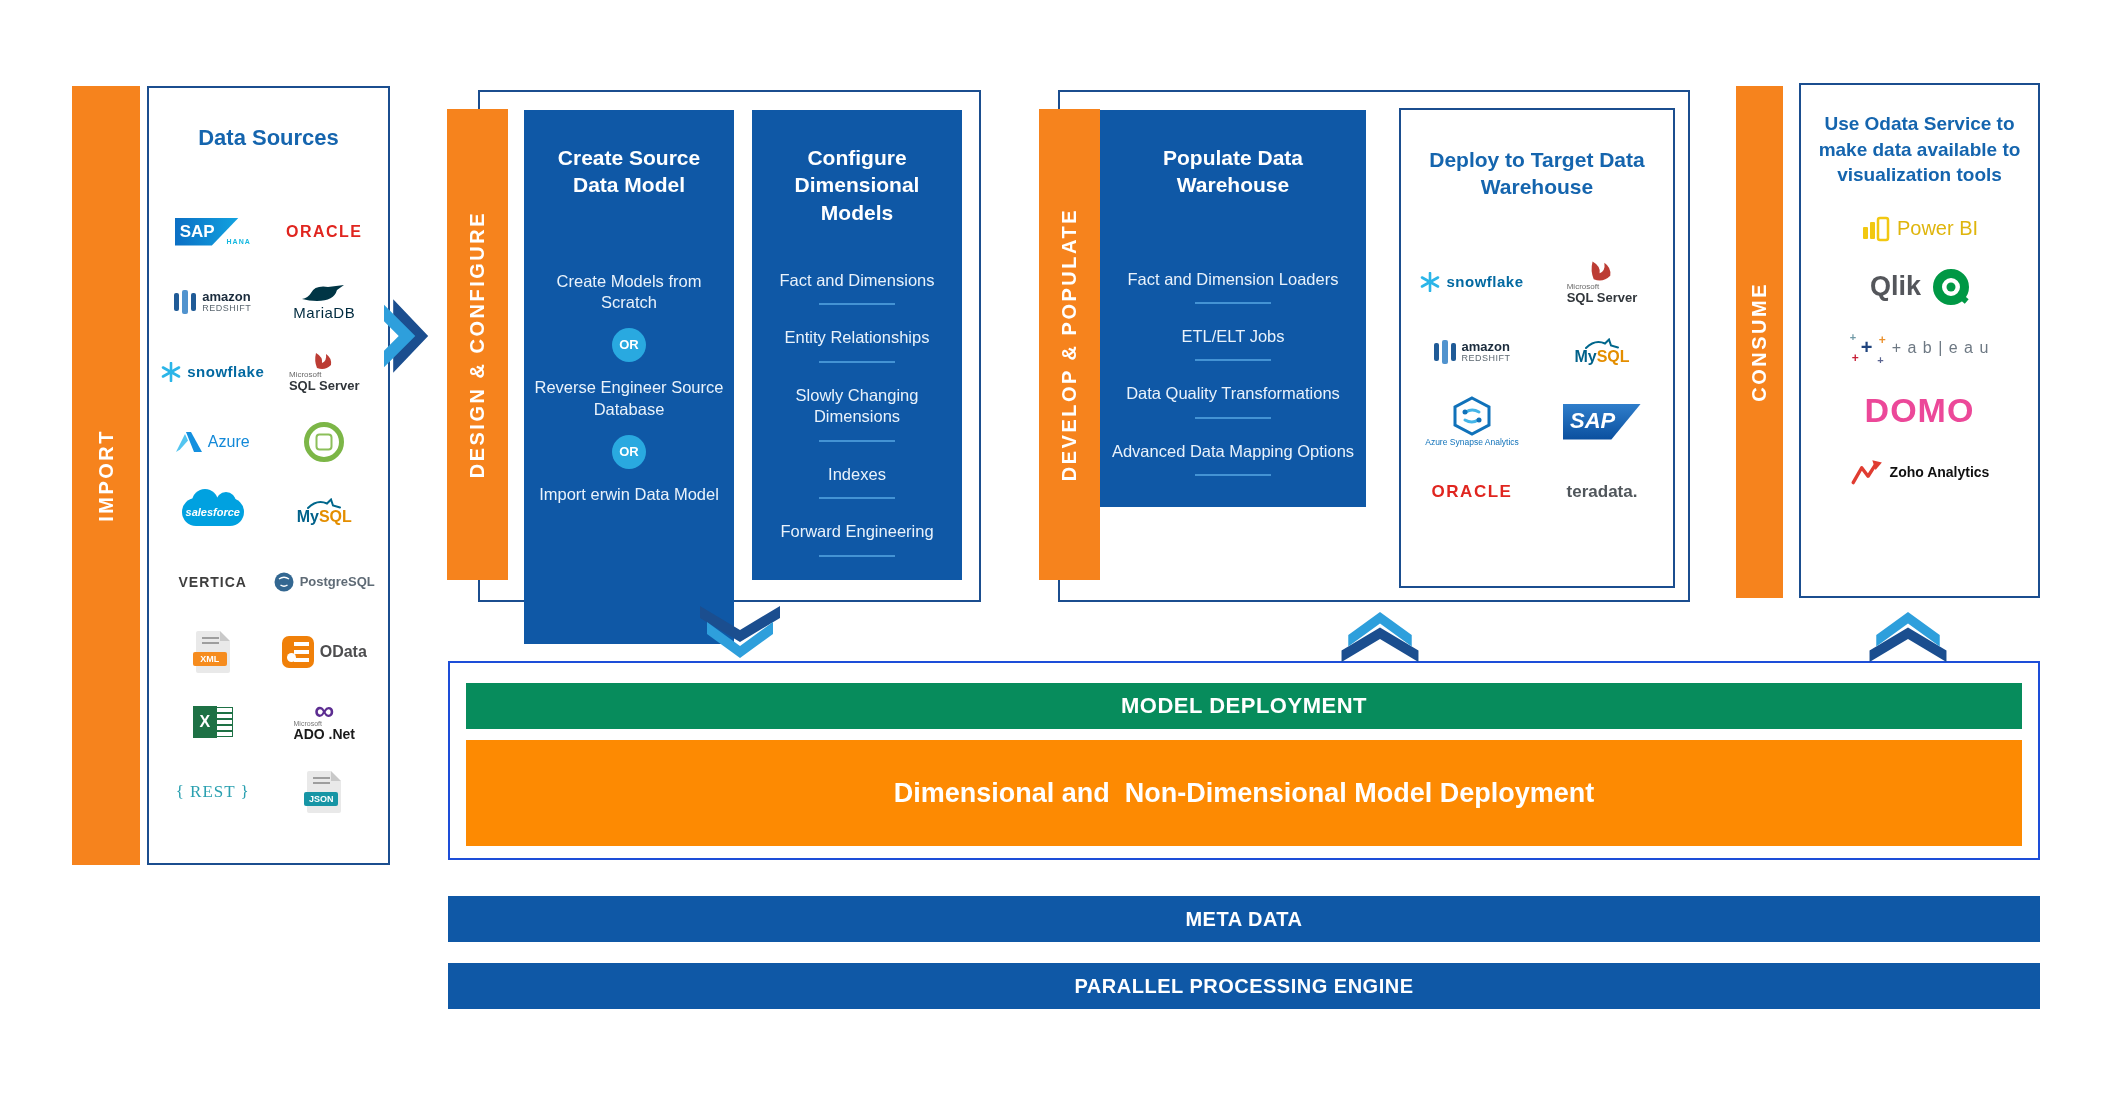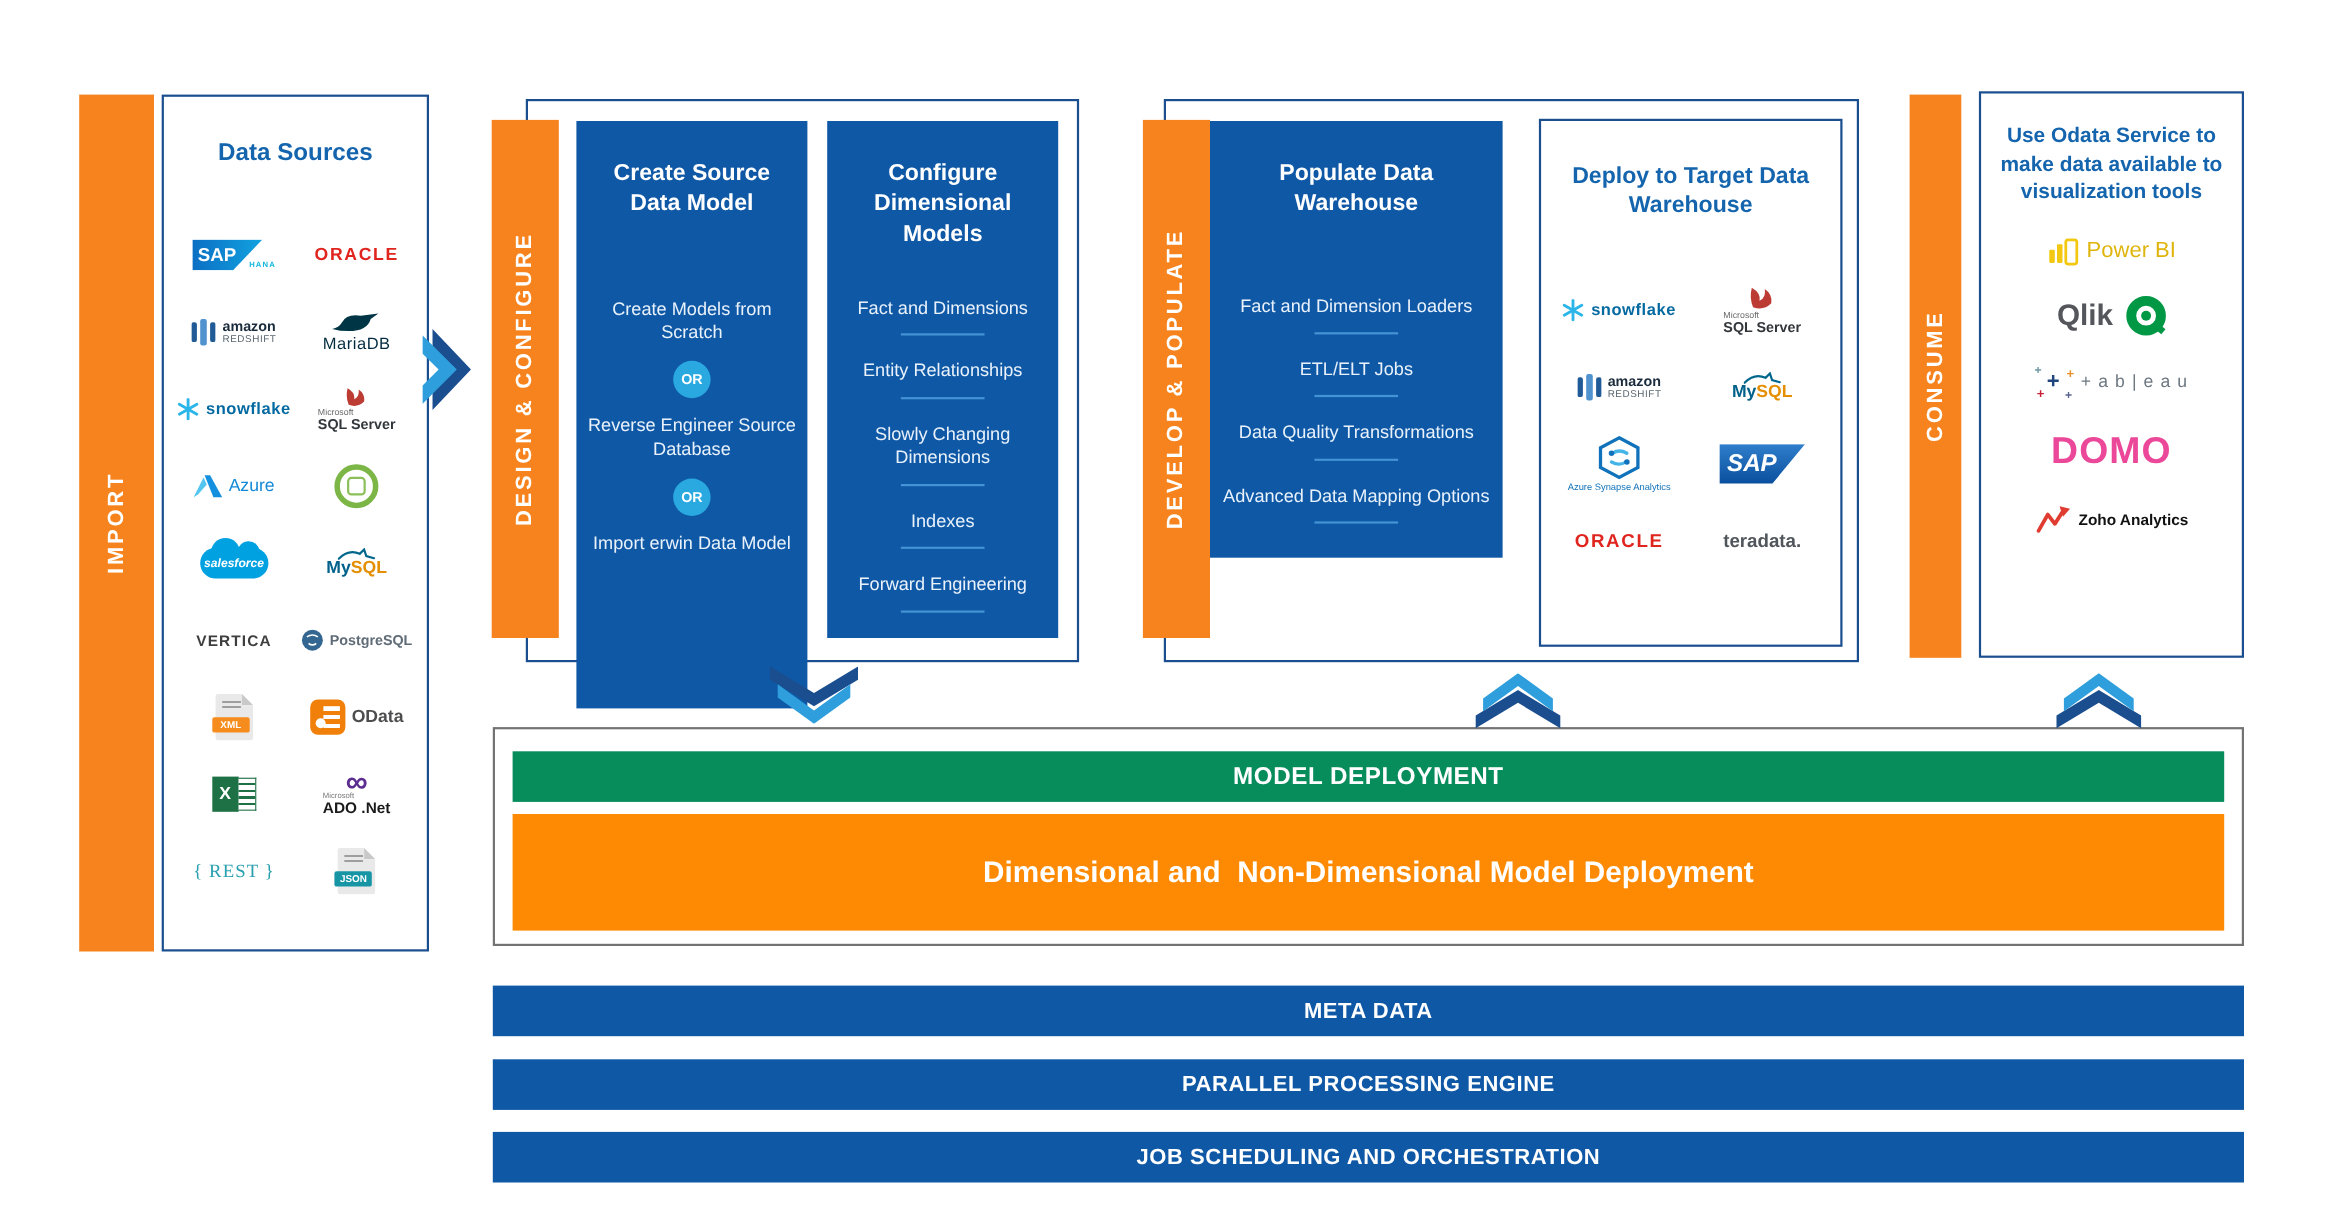--- a/index.html
+++ b/index.html
@@ -101,21 +101,21 @@
   .tp1{left:11px;top:5px;font-size:20px;color:#1F447E;}
   .tp2{left:0;top:0;font-size:11px;color:#7099A6;}
   .tp3{right:0;top:2px;font-size:12px;color:#EB912C;}
   .tp4{left:2px;bottom:0;font-size:12px;color:#C72037;}
   .tp5{right:2px;bottom:-2px;font-size:11px;color:#5B6591;}
   .tabt{font-size:16px;color:#6D7883;letter-spacing:1px;font-weight:400;}
   .domo{font-size:34px;font-weight:800;color:#ec4899;letter-spacing:1px;}
   .zohot{font-size:14px;font-weight:700;color:#111;}
 
   
-  .mdbox{position:absolute;left:448px;top:661px;width:1592px;height:199px;border:2px solid #737373;
+  .mdbox{position:absolute;left:448px;top:661px;width:1592px;height:199px;border:2px solid #1d4ed8;
          background:#fff;box-sizing:border-box;z-index:2;}
   .mdgreen{position:absolute;left:16px;right:16px;top:20px;height:46px;background:#078C5C;color:#fff;
            font-weight:800;font-size:22px;display:flex;align-items:center;justify-content:center;letter-spacing:.5px;}
   .mdorange{position:absolute;left:16px;right:16px;top:77px;height:106px;background:#FD8A02;color:#fff;
             font-weight:800;font-size:27px;display:flex;align-items:center;justify-content:center;white-space:pre-wrap;}
 </style>
 </head>
 <body>
 
 <div class="canvas">
@@ -452,15 +452,14 @@
     <polygon fill="#2E9FDC" points="7,36 40,12 73,36 73,24 40,0 7,24"></polygon>
   </svg>
 
   <div class="mdbox">
     <div class="mdgreen">MODEL DEPLOYMENT</div>
     <div class="mdorange">Dimensional and  Non-Dimensional Model Deployment</div>
   </div>
 
   <div class="fbar" style="top:896px">META DATA</div>
   <div class="fbar" style="top:963px">PARALLEL PROCESSING ENGINE</div>
-  <div class="fbar" style="top:1029px">JOB SCHEDULING AND ORCHESTRATION</div>
 
 </div>
 
 </body></html>

